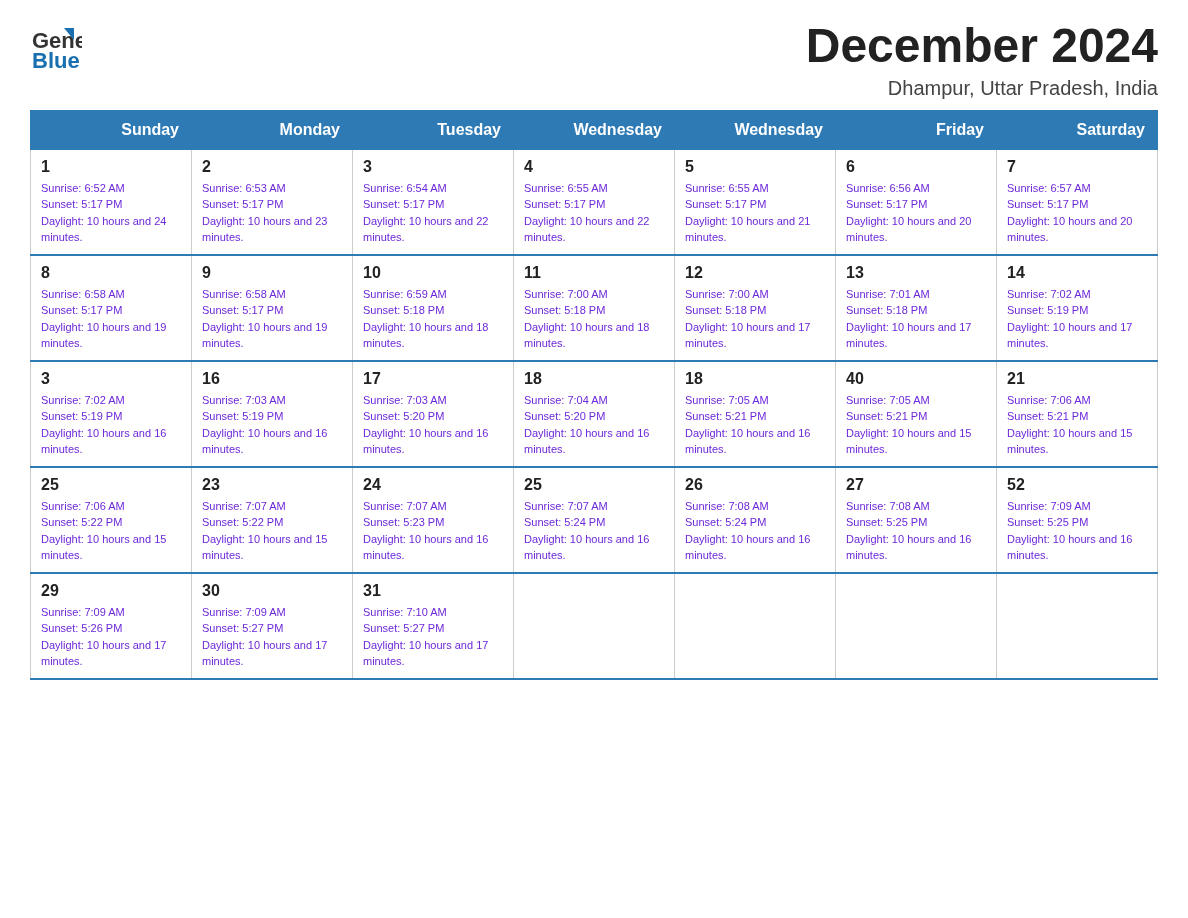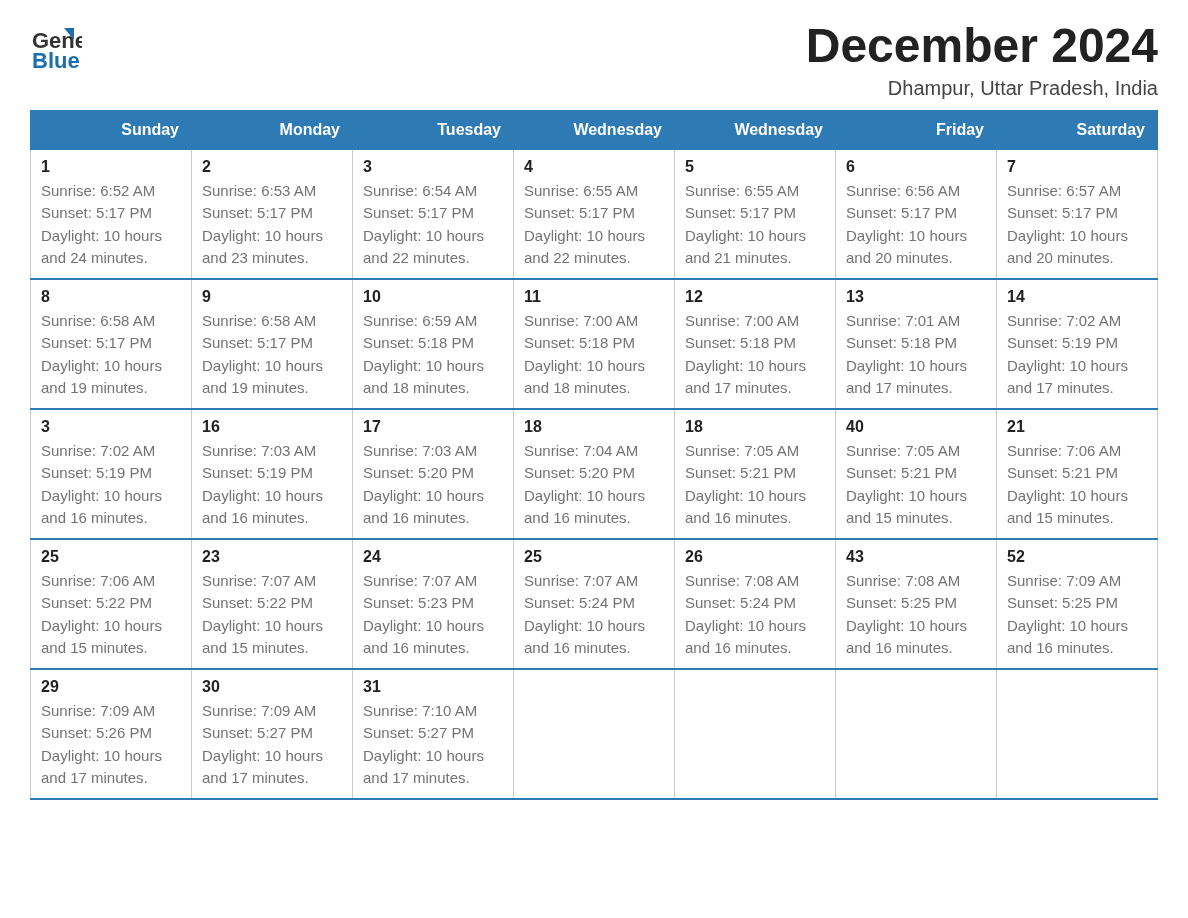--- a/index.html
+++ b/index.html
@@ -60,22 +60,22 @@
       border-bottom: 2px solid #2d7ab5;
     }
     .day-number {
       font-size: 16px;
       font-weight: bold;
       color: #222;
       margin-bottom: 4px;
       display: block;
     }
     .day-info {
-      font-size: 15px;
-      color: #737373;
+      font-size: 11px;
+      color: #6d28d9;
       line-height: 1.5;
     }
     .empty-cell {
       background: #fff;
     }
     .logo-wrap {
       display: flex;
       align-items: center;
       gap: 0px;
     }
@@ -322,21 +322,21 @@
       </td>
         <td>
         <span class="day-number">26</span>
         <div class="day-info">
           Sunrise: 7:08 AM<br>
           Sunset: 5:24 PM<br>
           Daylight: 10 hours and 16 minutes.
         </div>
       </td>
         <td>
-        <span class="day-number">43</span>
+        <span class="day-number">27</span>
         <div class="day-info">
           Sunrise: 7:08 AM<br>
           Sunset: 5:25 PM<br>
           Daylight: 10 hours and 16 minutes.
         </div>
       </td>
         <td>
         <span class="day-number">52</span>
         <div class="day-info">
           Sunrise: 7:09 AM<br>

